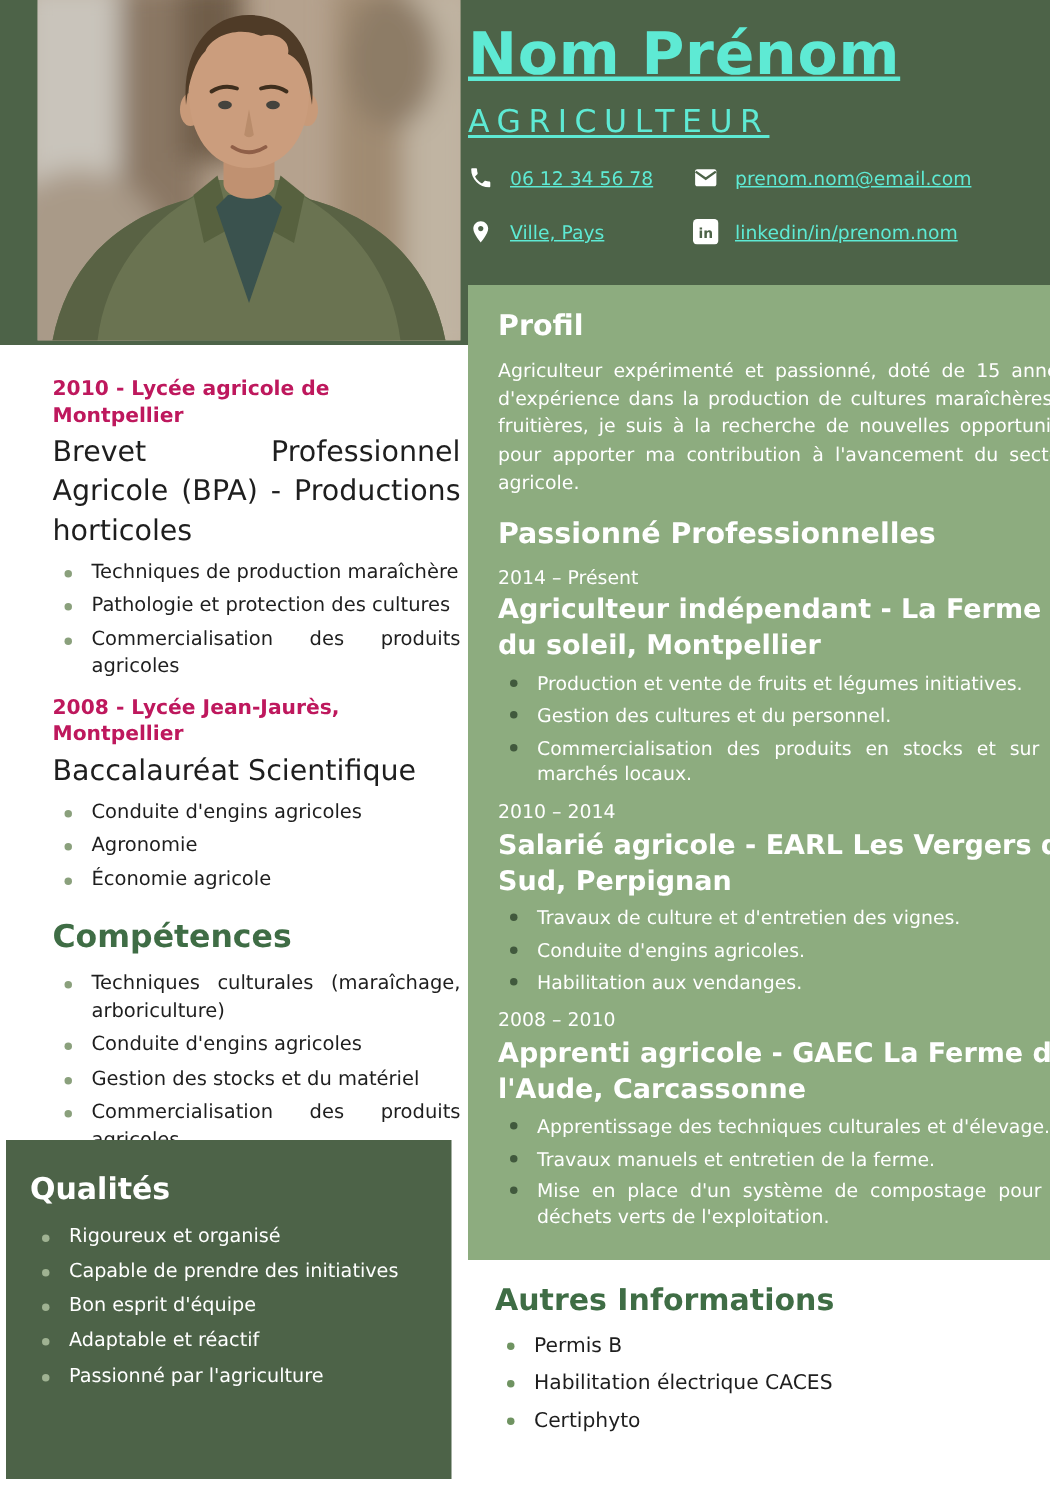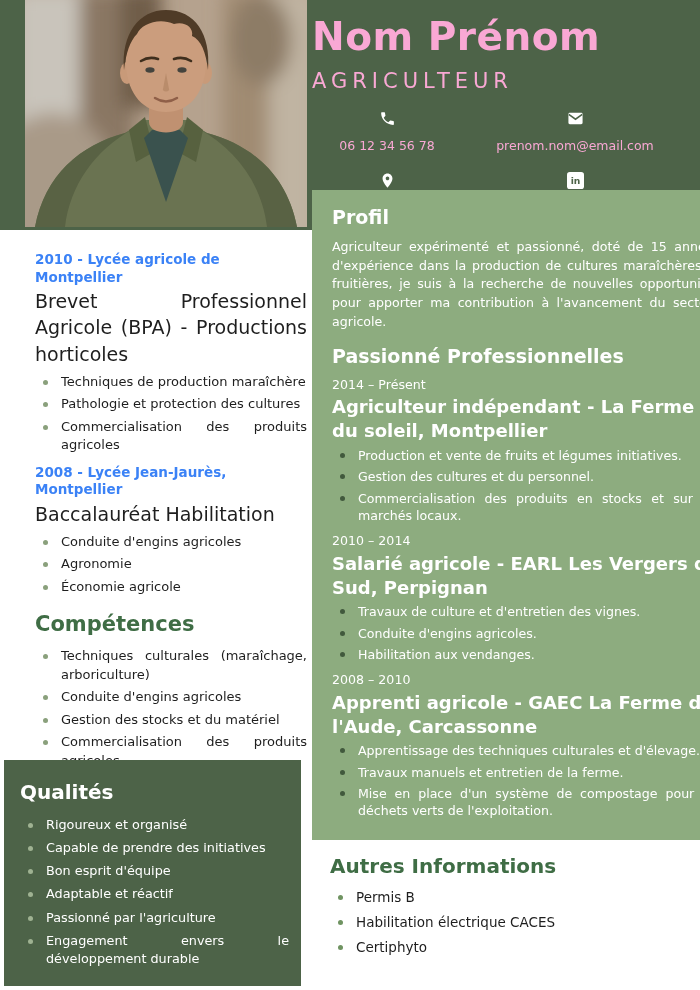--- a/index.html
+++ b/index.html
@@ -4,40 +4,40 @@
 <style>
   html,body{margin:0;padding:0;background:#ffffff;}
   .page{
     position:relative;width:700px;height:990px;background:#ffffff;
     font-family:"DejaVu Sans","Liberation Sans",sans-serif;
     overflow:hidden;color:#1e1e1e;
   }
   
   .header{position:absolute;left:0;top:0;width:700px;height:230px;background:#4d6348;}
   .photo{position:absolute;left:25px;top:0;width:282px;height:227px;display:block;}
-  .header-content{position:absolute;left:312px;top:16px;width:376px;color:#f9a8d4;}
+  .header-content{position:absolute;left:312px;top:16px;width:376px;color:#5eead4;text-decoration:underline;}
   .name{margin:0;font-size:39px;font-weight:bold;letter-spacing:.5px;line-height:1.1;}
   .role{font-size:21px;letter-spacing:5px;margin-top:10px;font-weight:400;}
   .contacts{display:grid;grid-template-columns:150px 1fr;gap:19px 0;margin-top:17px;}
-  .contact{display:flex;align-items:center;gap:11px;font-size:12.5px;line-height:1.2;flex-direction:column;}
+  .contact{display:flex;align-items:center;gap:11px;font-size:12.5px;line-height:1.2;}
   .contact svg{width:17px;height:17px;flex:none;}
   
   h2.section{color:#3f6d45;font-size:21px;font-weight:bold;margin:0 0 11px;}
   ul.bullets{list-style:none;margin:0;padding:0;}
   ul.bullets li{
     position:relative;padding-left:26px;font-size:13px;line-height:1.42;
     margin-bottom:4px;text-align:justify;
   }
   ul.bullets li::before{
     content:"";position:absolute;left:8px;top:7px;width:5px;height:5px;
     border-radius:50%;background:#8aa07c;
   }
   
   .left{position:absolute;left:35px;top:242px;width:272px;}
-  .edu-sub{color:#3b82f6;font-weight:bold;font-size:13.5px;margin:9px 0 2px;line-height:1.3;}
+  .edu-sub{color:#be185d;font-weight:bold;font-size:13.5px;margin:9px 0 2px;line-height:1.3;}
   .edu-degree{font-size:19px;margin:0 0 6px;line-height:1.38;text-align:justify;}
   .competences{margin-top:16px;}
   
   .qualites{
     position:absolute;left:4px;top:760px;width:297px;height:226px;
     background:#4d6348;color:#ffffff;padding:20px 12px 0 16px;box-sizing:border-box;
   }
   .qualites h2.section{color:#ffffff;font-size:20px;margin:0 0 12px;}
   .qualites ul.bullets li{font-size:12.8px;margin-bottom:5px;}
   .qualites ul.bullets li::before{background:#9fb292;}
@@ -151,21 +151,21 @@
         <p class="edu-degree">Brevet Professionnel Agricole (BPA) - Productions horticoles</p>
         <ul class="bullets">
             <li>Techniques de production maraîchère</li>
             <li>Pathologie et protection des cultures</li>
             <li>Commercialisation des produits agricoles</li>
           </ul>
       </div>
 
       <div>
         <h3 class="edu-sub">2008 - Lycée Jean-Jaurès, Montpellier</h3>
-        <p class="edu-degree">Baccalauréat Habilitation</p>
+        <p class="edu-degree">Baccalauréat Scientifique</p>
         <ul class="bullets">
             <li>Conduite d'engins agricoles</li>
             <li>Agronomie</li>
             <li>Économie agricole</li>
           </ul>
       </div>
     </div>
 
     <div class="competences">
       <h2 class="section">Compétences</h2>
@@ -181,21 +181,20 @@
   </section>
 
   <aside class="qualites">
     <h2 class="section">Qualités</h2>
     <ul class="bullets">
         <li>Rigoureux et organisé</li>
         <li>Capable de prendre des initiatives</li>
         <li>Bon esprit d'équipe</li>
         <li>Adaptable et réactif</li>
         <li>Passionné par l'agriculture</li>
-        <li>Engagement envers le développement durable</li>
       </ul>
   </aside>
 
   <section class="panel">
     <h2 class="section">Profil</h2>
     <p class="profil-text">Agriculteur expérimenté et passionné, doté de 15 années d'expérience dans la production de cultures maraîchères et fruitières, je suis à la recherche de nouvelles opportunités pour apporter ma contribution à l'avancement du secteur agricole.</p>
 
     <h2 class="section">Passionné Professionnelles</h2>
 
     <div class="job">

